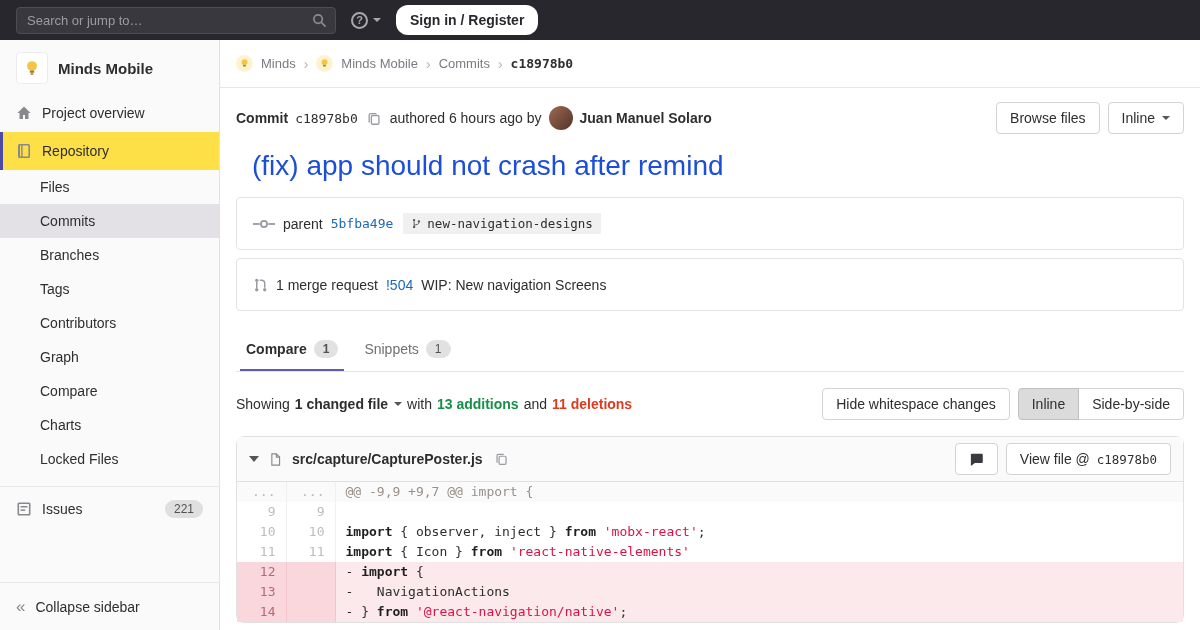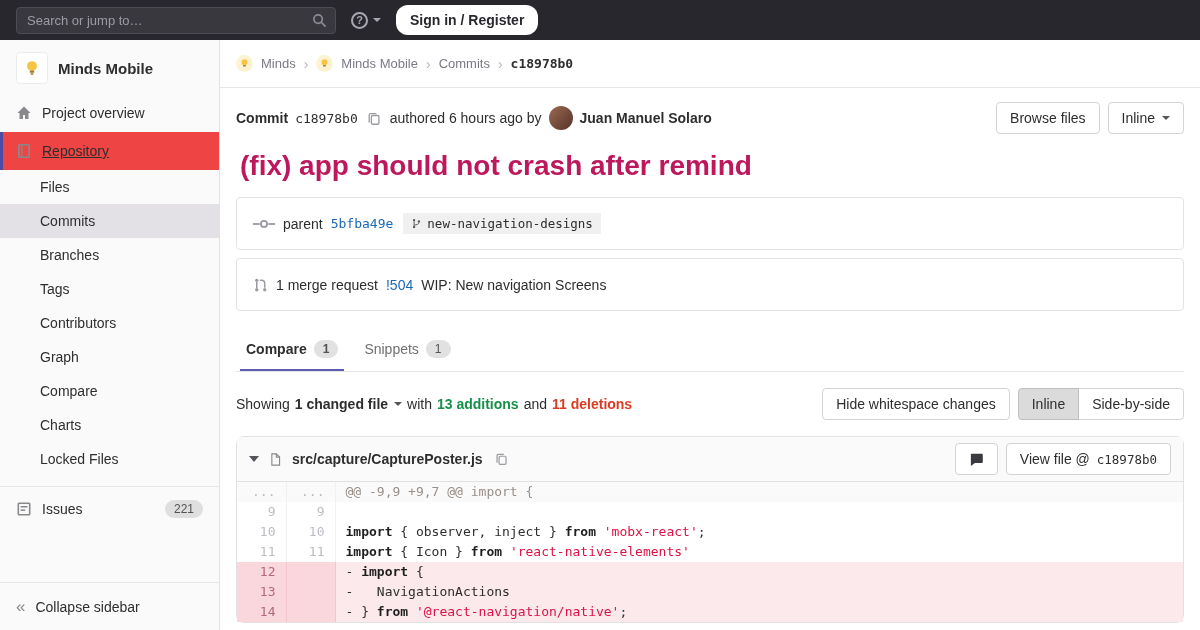--- a/index.html
+++ b/index.html
@@ -40,21 +40,21 @@
 
   
   .sidebar { width: 220px; background: #fafafa; border-right: 1px solid #e3e3e3;
     display: flex; flex-direction: column; flex: 0 0 auto; }
   .project-row { display: flex; align-items: center; gap: 10px; padding: 12px 16px 10px; cursor: pointer; }
   .avatar-sq { width: 32px; height: 32px; border-radius: 4px; background: #fff;
     border: 1px solid #ececec; display: grid; place-items: center; }
   .project-name { font-weight: 700; font-size: 15px; }
   .side-item { display: flex; align-items: center; gap: 10px; height: 38px; padding: 0 16px;
     color: #2e2e2e; font-size: 14px; cursor: pointer; }
-  .side-item.section-active { box-shadow: inset 3px 0 0 #4b4ba3; background: #ef4444; text-decoration: underline; }
+  .side-item.section-active { box-shadow: inset 3px 0 0 #4b4ba3; background: #fde047; }
   .sub-items a { display: block; padding: 9px 16px 9px 40px; color: #2e2e2e; font-size: 14px; cursor: pointer; }
   .sub-items a.current { background: #e3e1e6; }
   .side-item.issues { border-top: 1px solid #e7e7e7; margin-top: 10px; height: 44px; }
   .badge { background: #dfdfdf; color: #525252; border-radius: 10px; padding: 2px 9px; font-size: 12px; }
   .issues .badge { margin-left: auto; }
   .collapse-row { margin-top: auto; border-top: 1px solid #e7e7e7; display: flex; align-items: center;
     gap: 10px; padding: 0 16px; height: 48px; cursor: pointer; color: #2e2e2e; }
   .collapse-row .chev { color: #89888d; font-size: 17px; line-height: 1; }
 
   
@@ -75,21 +75,21 @@
   .icon-btn { background: none; border: 0; padding: 2px; cursor: pointer; display: inline-grid; place-items: center; }
   .avatar-circle { width: 24px; height: 24px; border-radius: 50%;
     background: linear-gradient(135deg, #9b6b52, #543228); display: inline-block; }
   .author { font-weight: 700; color: #2e2e2e; cursor: pointer; }
   .btn { background: #fff; border: 1px solid #d3d3d3; border-radius: 4px; padding: 0 13px; font-size: 14px;
     color: #2e2e2e; cursor: pointer; font-family: inherit; display: inline-flex; align-items: center;
     gap: 7px; height: 32px; }
   .btn .caret { color: #54545b; }
   .commit-right { display: flex; gap: 8px; }
 
-  h1.commit-title { font-size: 28px; margin: 16px 4px 15px; font-weight: 700; color: #be185d; }
+  h1.commit-title { font-size: 28px; margin: 16px 16px 15px; font-weight: 400; color: #1d4ed8; }
 
   .info-box { border: 1px solid #e3e3e3; border-radius: 4px; padding: 0 16px; height: 53px;
     display: flex; align-items: center; gap: 8px; margin-bottom: 8px; font-size: 14px; }
   .link { color: #1b69b6; cursor: pointer; }
   .parent-sha { font-size: 13px; }
   .branch-chip { display: inline-flex; align-items: center; gap: 5px; background: #f0f0f0;
     border-radius: 0; padding: 3px 8px; font-family: "DejaVu Sans Mono", monospace;
     font-size: 12.5px; cursor: pointer; margin-left: 2px; color: #2e2e2e; }
 
   .tabs { display: flex; border-bottom: 1px solid #e5e5e5; margin-top: 18px; gap: 14px; padding: 0 4px; }

